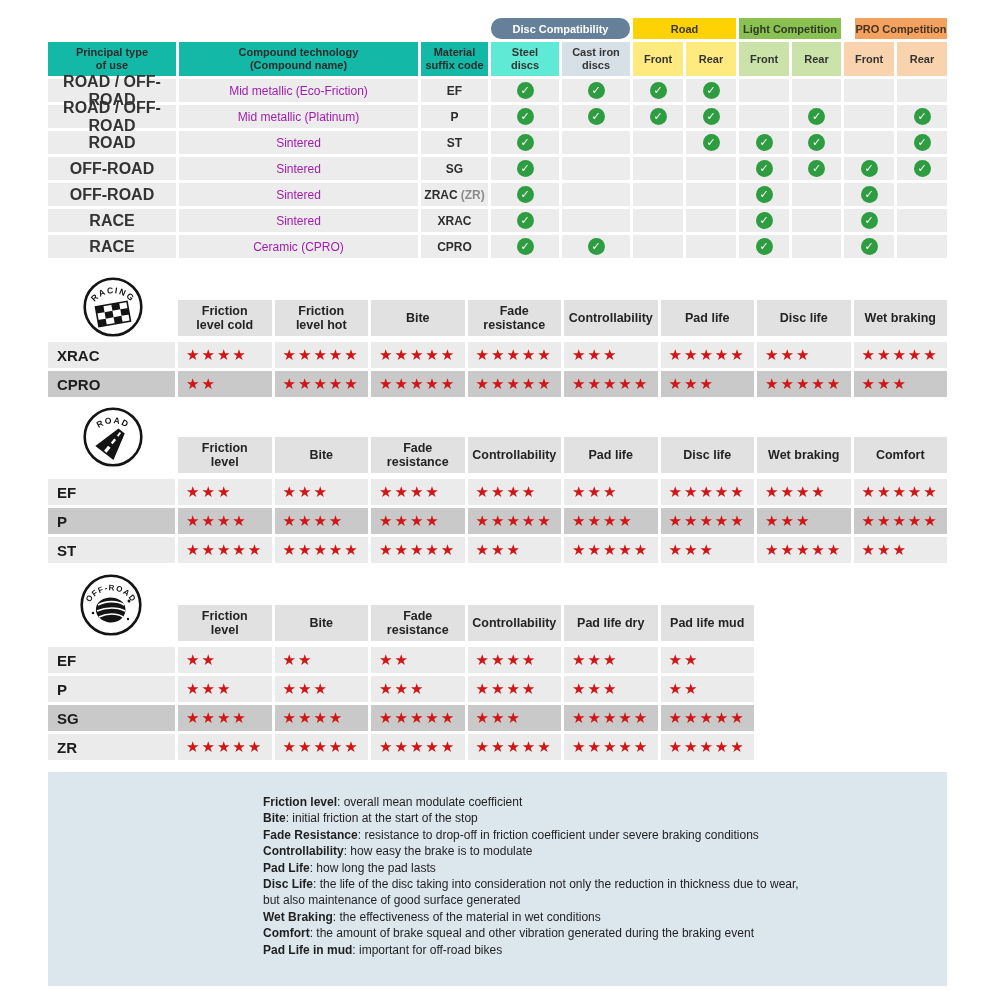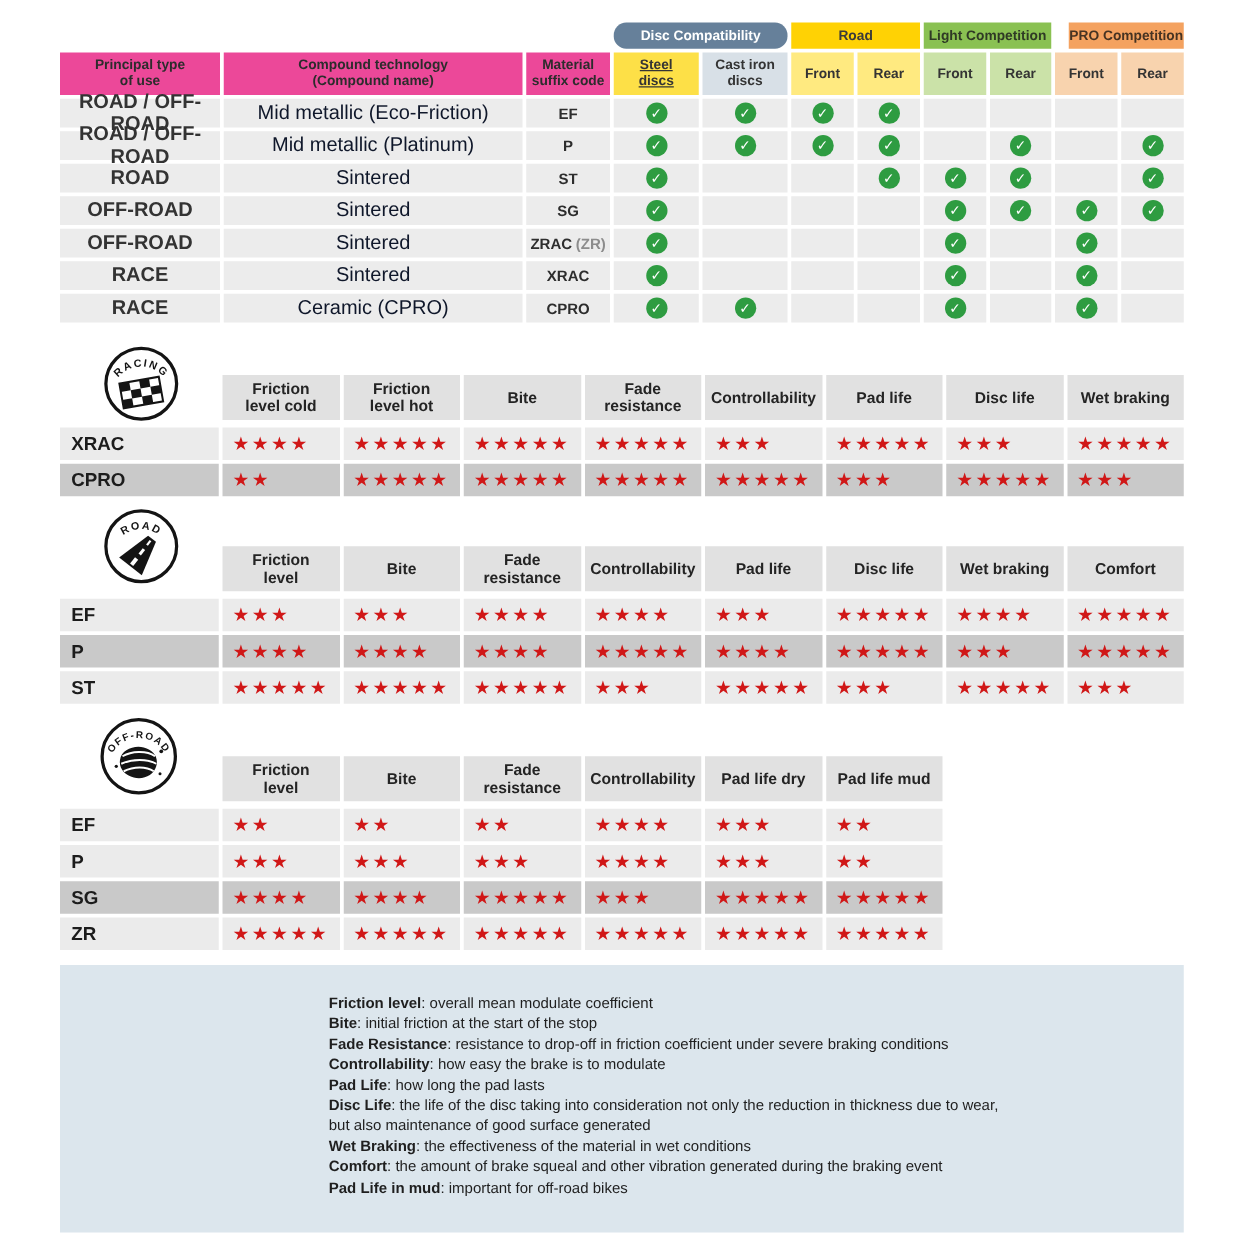--- a/index.html
+++ b/index.html
@@ -7,24 +7,24 @@
   body { width:1000px; height:1000px; font-family:"Liberation Sans","DejaVu Sans",sans-serif; color:#2d2d2d; }
   #page { position:relative; width:1000px; height:1000px; overflow:hidden; }
 
   
   #compat { position:absolute; left:48px; top:18px; width:901px; display:grid;
     grid-template-columns:128px 239px 67px 68px 68px 50px 50px 50px 49px 50px 50px;
     column-gap:3px; row-gap:3px; }
   .cell { display:flex; align-items:center; justify-content:center; text-align:center; }
   .ghead { height:21px; font-size:11px; font-weight:bold; }
   .chead { height:34px; font-size:11px; font-weight:bold; line-height:1.15; white-space:pre-line; color:#343434; }
-  .gray-h { background:#ec4899; color:#2c2c2c; }
+  .gray-h { background:#14b8a6; color:#2c2c2c; }
   .drow { background:#ececec; height:23px; }
   .use  { font-size:16px; font-weight:bold; color:#333; }
-  .comp { font-size:16px; color:#0f172a; }
+  .comp { font-size:12px; color:#a21caf; }
   .sfx  { font-size:12px; font-weight:bold; }
   .sfx .note { color:#8c8c8c; margin-left:3px; font-weight:bold; }
   .check { width:17px; height:17px; border-radius:50%; color:#fff; font-size:11px; font-weight:bold;
     display:flex; align-items:center; justify-content:center; font-family:"DejaVu Sans",sans-serif; }
 
   
   .rt { position:absolute; display:grid; column-gap:3px; row-gap:3px; }
   .rt.cols8 { grid-template-columns:127px repeat(8,1fr); width:899px; }
   .rt.cols6 { grid-template-columns:127px repeat(6,1fr); width:706px; }
   .rt-h { background:#e1e1e1; height:36px; margin-bottom:3px; font-weight:bold; font-size:12.5px; line-height:1.15;
@@ -53,21 +53,21 @@
       <div class="cell ghead" style="grid-column: 4 / span 2; background: rgb(102, 128, 154); color: rgb(255, 255, 255); border-radius: 10px;">Disc Compatibility</div>
       <div class="cell ghead" style="grid-column: 6 / span 2; background: rgb(255, 210, 4); color: rgb(58, 58, 58);">Road</div>
       <div class="cell ghead" style="grid-column: 8 / span 2; background: rgb(138, 193, 82); color: rgb(47, 58, 37);">Light Competition</div>
       <div class="cell ghead" style="grid-column: 10 / span 2; background: rgb(244, 162, 96); color: rgb(70, 51, 34); margin-left: 11px;">PRO Competition</div>
       <div class="cell chead gray-h">Principal type
 of use</div>
       <div class="cell chead gray-h">Compound technology
 (Compound name)</div>
       <div class="cell chead gray-h">Material
 suffix code</div>
-      <div class="cell chead" style="background: #fde047; text-decoration: underline;">Steel
+      <div class="cell chead" style="background: #5eead4;">Steel
 discs</div>
       <div class="cell chead" style="background: rgb(216, 224, 231);">Cast iron
 discs</div>
       <div class="cell chead" style="background: rgb(255, 234, 128);">Front</div>
       <div class="cell chead" style="background: rgb(255, 234, 128);">Rear</div>
       <div class="cell chead" style="background: rgb(203, 226, 168);">Front</div>
       <div class="cell chead" style="background: rgb(203, 226, 168);">Rear</div>
       <div class="cell chead" style="background: rgb(248, 211, 174);">Front</div>
       <div class="cell chead" style="background: rgb(248, 211, 174);">Rear</div>
       <div class="cell drow use">ROAD / OFF-ROAD</div>

